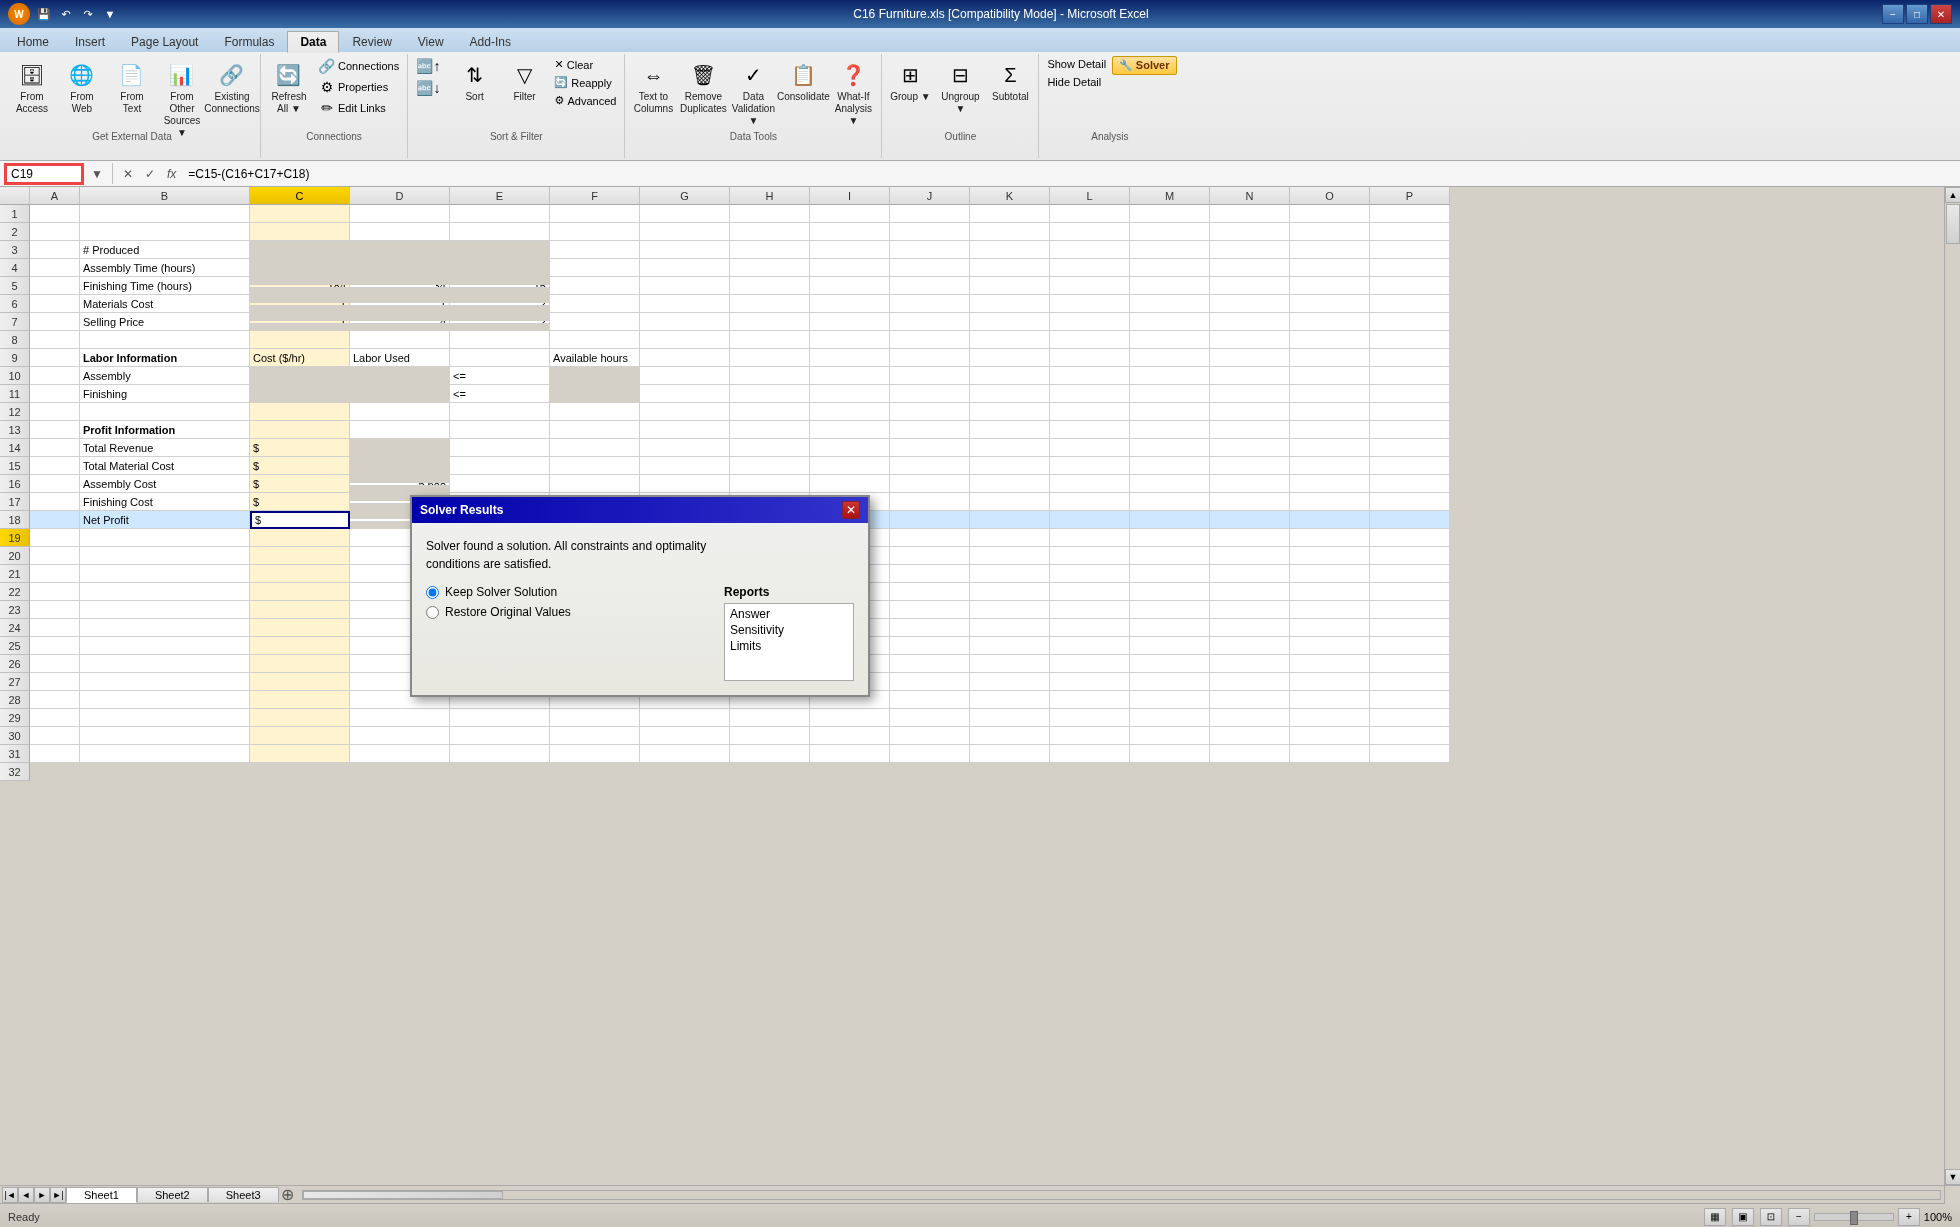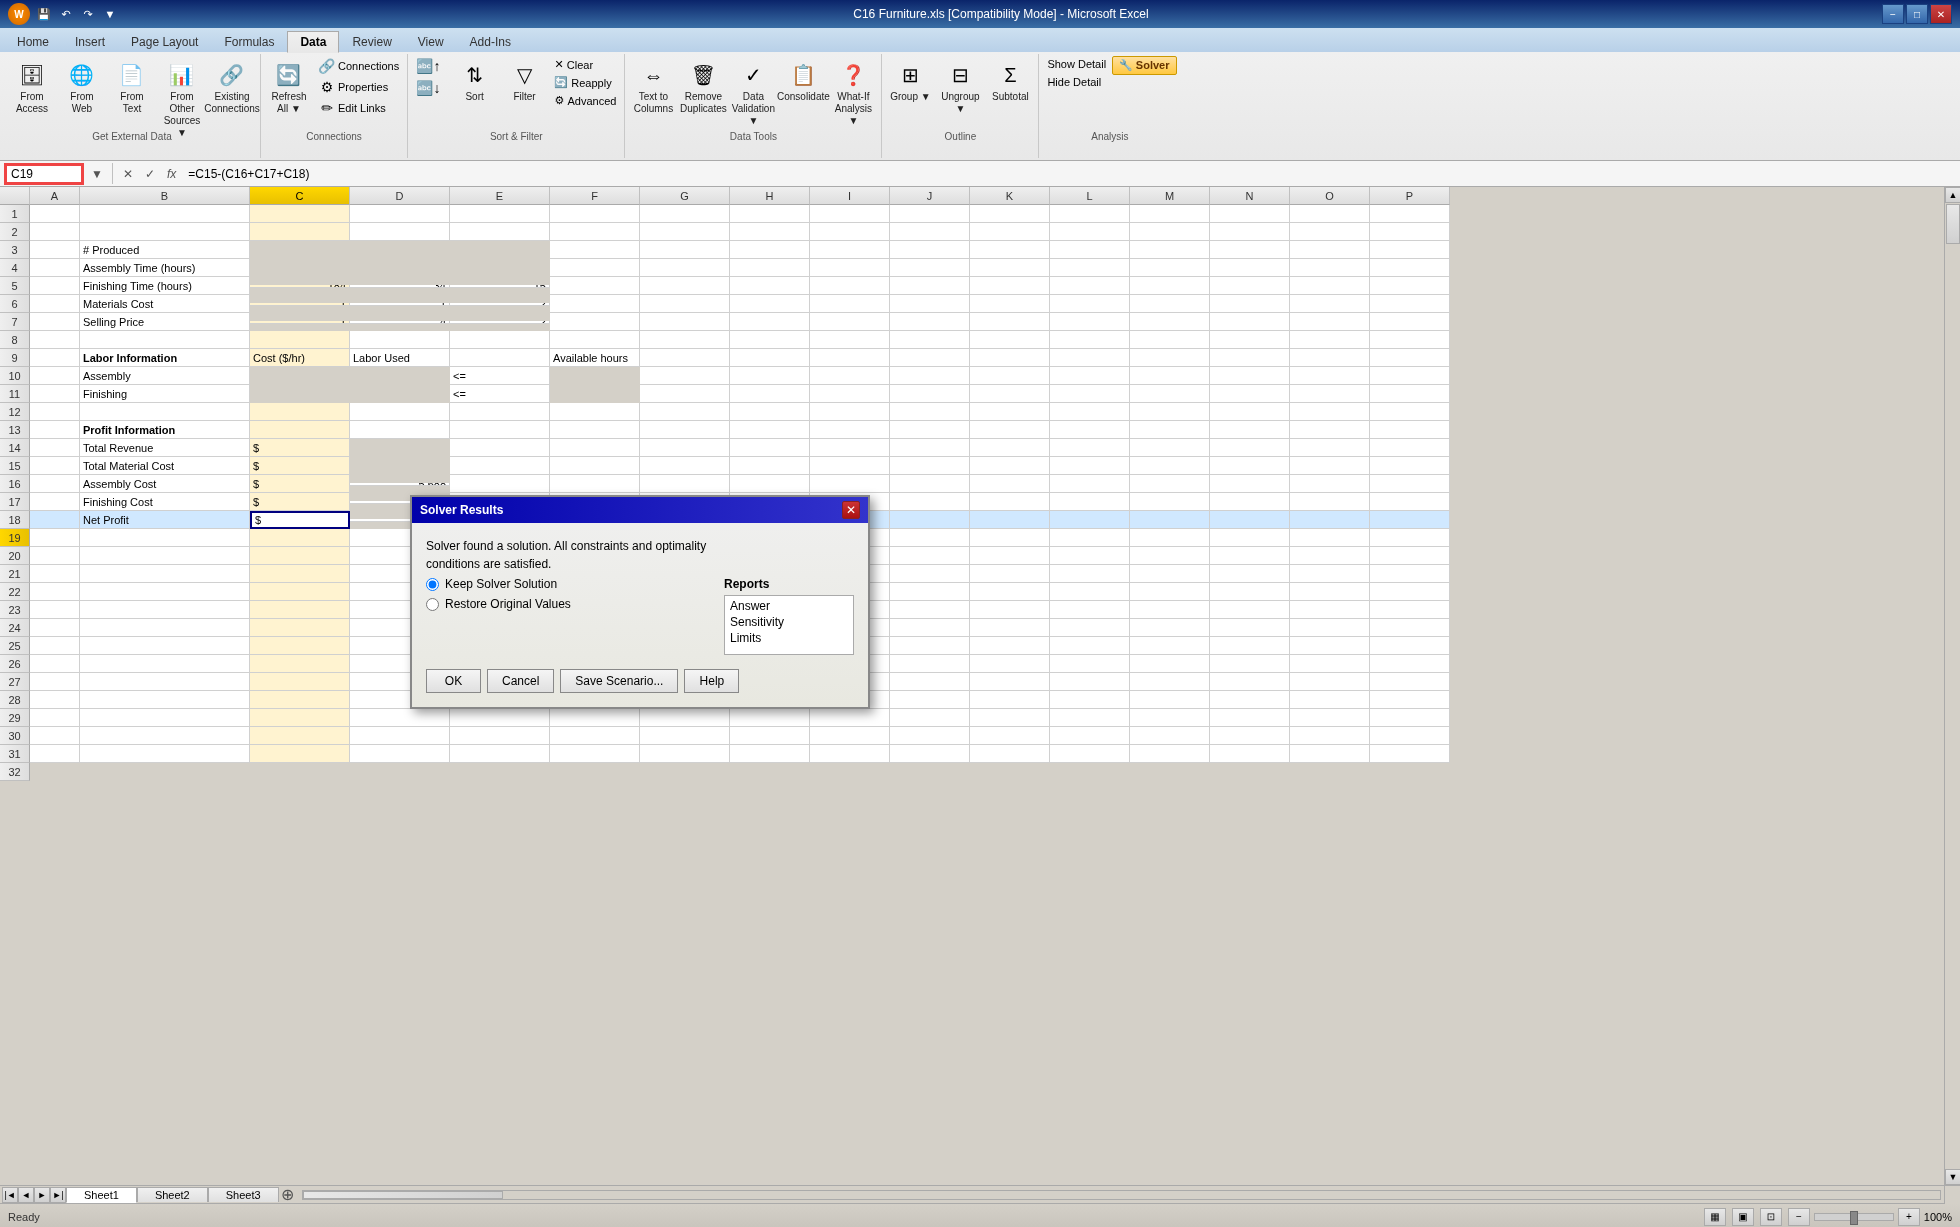--- a/index.html
+++ b/index.html
@@ -65,26 +65,26 @@
     
     .row-19 .cell { background: #d0e8ff; }
     .row-19 .cell.active-cell { background: white; border: 2px solid #000080; }
 
     
     .dialog-overlay { position: absolute; top: 0; left: 0; right: 0; bottom: 0; pointer-events: none; }
     .dialog { position: absolute; top: 290px; left: 380px; width: 460px; background: linear-gradient(to bottom, #f0f0f0, #e8e8e0); border: 2px solid #888; box-shadow: 4px 4px 10px rgba(0,0,0,0.4); pointer-events: all; }
     .dialog-title { background: linear-gradient(to right, #0000aa, #3333cc); color: white; padding: 4px 8px; display: flex; align-items: center; justify-content: space-between; font-size: 12px; font-weight: bold; }
     .dialog-close { width: 18px; height: 18px; background: linear-gradient(to bottom, #cc3333, #aa1111); border: 1px solid #882222; color: white; font-size: 12px; cursor: pointer; display: flex; align-items: center; justify-content: center; border-radius: 2px; }
     .dialog-body { padding: 14px; }
-    .dialog-message { font-size: 12px; color: #000; margin-bottom: 4px; line-height: 1.5; }
+    .dialog-message { font-size: 12px; color: #000; margin-bottom: 12px; line-height: 1.5; }
     .dialog-main { display: flex; gap: 12px; }
     .dialog-left { flex: 1; }
     .dialog-right { width: 130px; }
     .dialog-reports-label { font-size: 12px; font-weight: bold; margin-bottom: 4px; }
-    .dialog-reports-list { border: 1px solid #aaa; background: white; height: 60px; overflow-y: auto; padding: 2px; }
+    .dialog-reports-list { border: 1px solid #aaa; background: white; height: 78px; overflow-y: auto; padding: 2px; }
     .dialog-reports-list div { font-size: 12px; padding: 1px 3px; cursor: pointer; }
     .radio-group { display: flex; flex-direction: column; gap: 6px; }
     .radio-item { display: flex; align-items: center; gap: 6px; font-size: 12px; cursor: pointer; }
     .radio-item input[type="radio"] { cursor: pointer; }
     .dialog-buttons { display: flex; gap: 6px; justify-content: flex-start; margin-top: 14px; }
     .dialog-btn { padding: 4px 14px; font-size: 12px; background: linear-gradient(to bottom, #f5f5f5, #e0e0e0); border: 1px solid #888; cursor: pointer; min-width: 55px; }
 
     
     .status-bar { background: linear-gradient(to bottom, #d4d0c8, #c8c4bc); border-top: 1px solid #aaa; height: 26px; display: flex; align-items: center; justify-content: space-between; padding: 0 8px; }
     .status-left { font-size: 11px; color: #333; }
@@ -964,26 +964,20 @@
                   </div>
                   <div class="dialog-right">
                     <div class="dialog-reports-label">Reports</div>
                     <div class="dialog-reports-list">
                       <div>Answer</div>
                       <div>Sensitivity</div>
                       <div>Limits</div>
                     </div>
                   </div>
                 </div>
-                <div class="dialog-buttons">
-                  <button class="dialog-btn">OK</button>
-                  <button class="dialog-btn">Cancel</button>
-                  <button class="dialog-btn">Save Scenario...</button>
-                  <button class="dialog-btn">Help</button>
-                </div>
               </div>
             </div>
           </div>
         </div>
       </div>
     </div>
 
     <div class="right-scrollbar">
       <button class="scroll-btn">▲</button>
       <div class="scroll-track">

